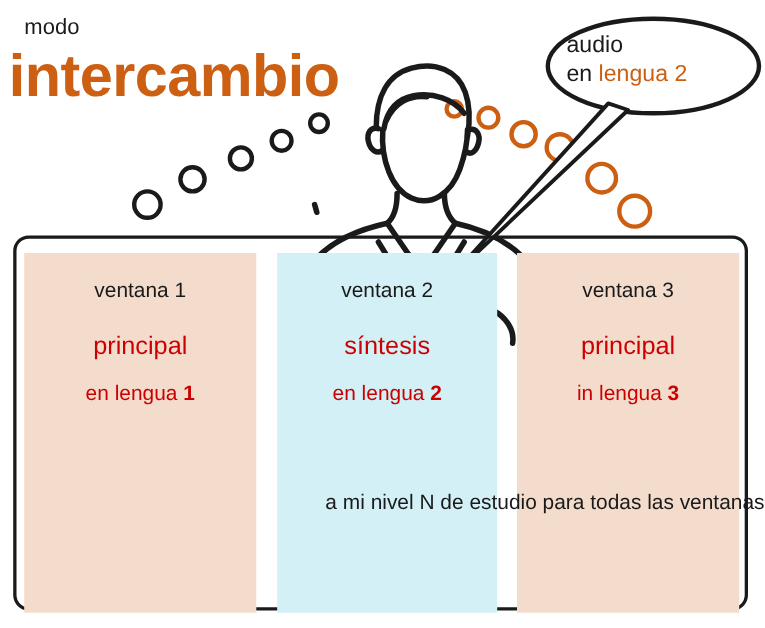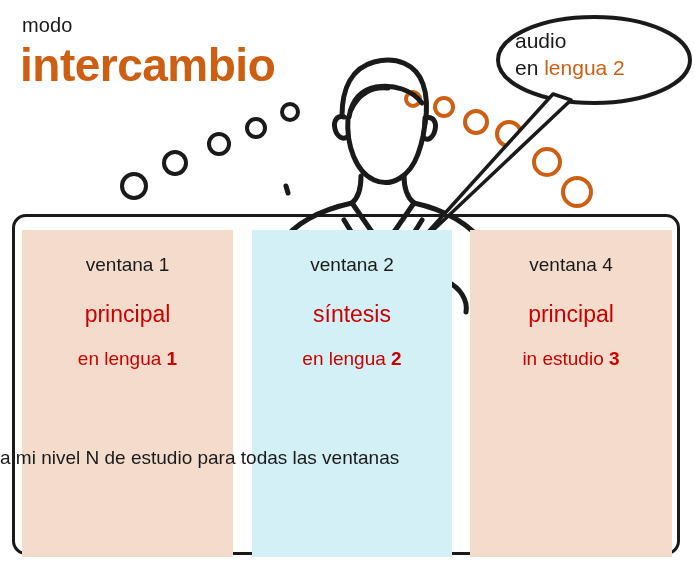--- a/index.html
+++ b/index.html
@@ -25,23 +25,23 @@
     position: absolute;
     left: 22px;
     top: 14px;
     font-size: 20px;
     color: #1a1a1a;
     letter-spacing: 0.1px;
     white-space: nowrap;
   }
   .headline {
     position: absolute;
-    left: 20px;
+    left: 8px;
     top: 42px;
-    font-size: 46px;
+    font-size: 54px;
     font-weight: bold;
     color: #CC5F12;
     letter-spacing: -0.5px;
     white-space: nowrap;
     line-height: 1;
   }
 
   
   .art {
     position: absolute;
@@ -122,21 +122,21 @@
   .win-lang b {
     font-weight: bold;
   }
 
   
   .caption {
     position: absolute;
     left: 0;
     top: 447px;
     width: 695px;
-    text-align: left;
+    text-align: right;
     font-size: 19px;
     color: #1a1a1a;
     line-height: 1.2;
   }
 </style>
 </head>
 <body>
 
 <div id="page">
 
@@ -218,22 +218,22 @@
       <div class="win-lang"><span>en lengua </span><b>1</b></div>
     </div>
 
     <div class="win win-2">
       <div class="win-title">ventana 2</div>
       <div class="win-role">síntesis</div>
       <div class="win-lang"><span>en lengua </span><b>2</b></div>
     </div>
 
     <div class="win win-3">
-      <div class="win-title">ventana 4</div>
+      <div class="win-title">ventana 3</div>
       <div class="win-role">principal</div>
-      <div class="win-lang"><span>in estudio </span><b>3</b></div>
+      <div class="win-lang"><span>in lengua </span><b>3</b></div>
     </div>
 
   </div>
 
   <div class="caption">a mi nivel N de estudio para todas las ventanas</div>
 
 </div>
 
 </body></html>

